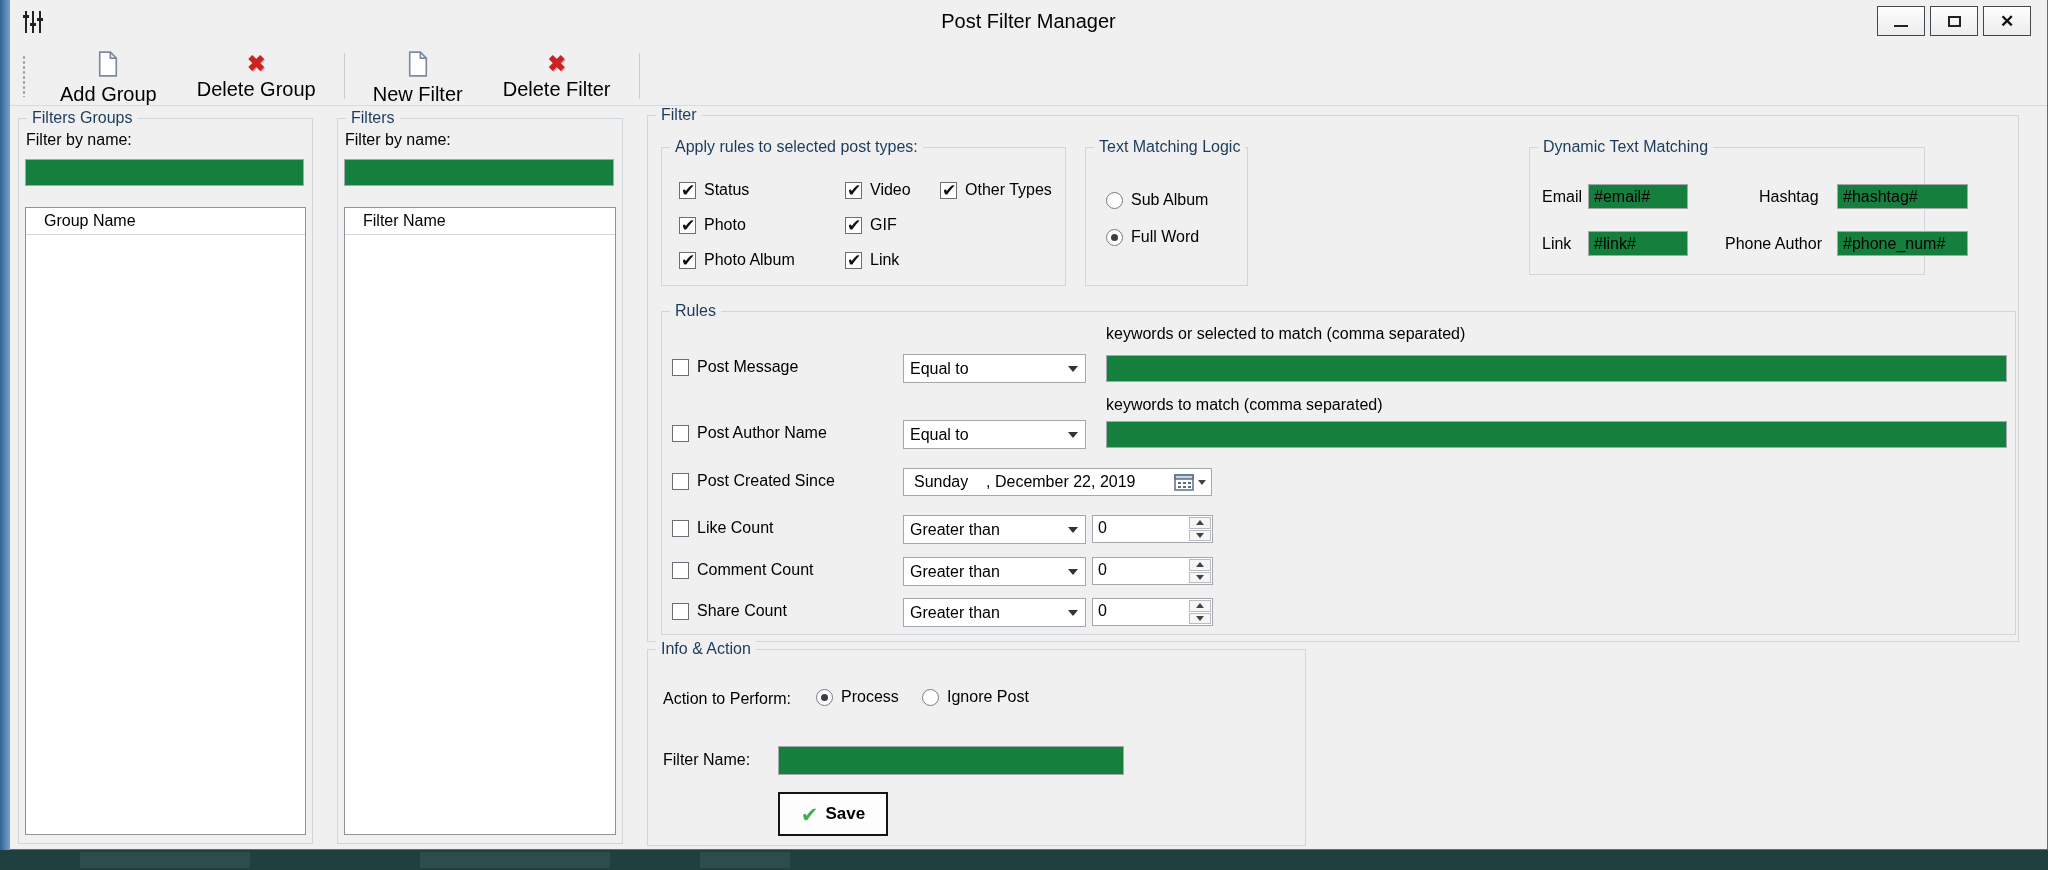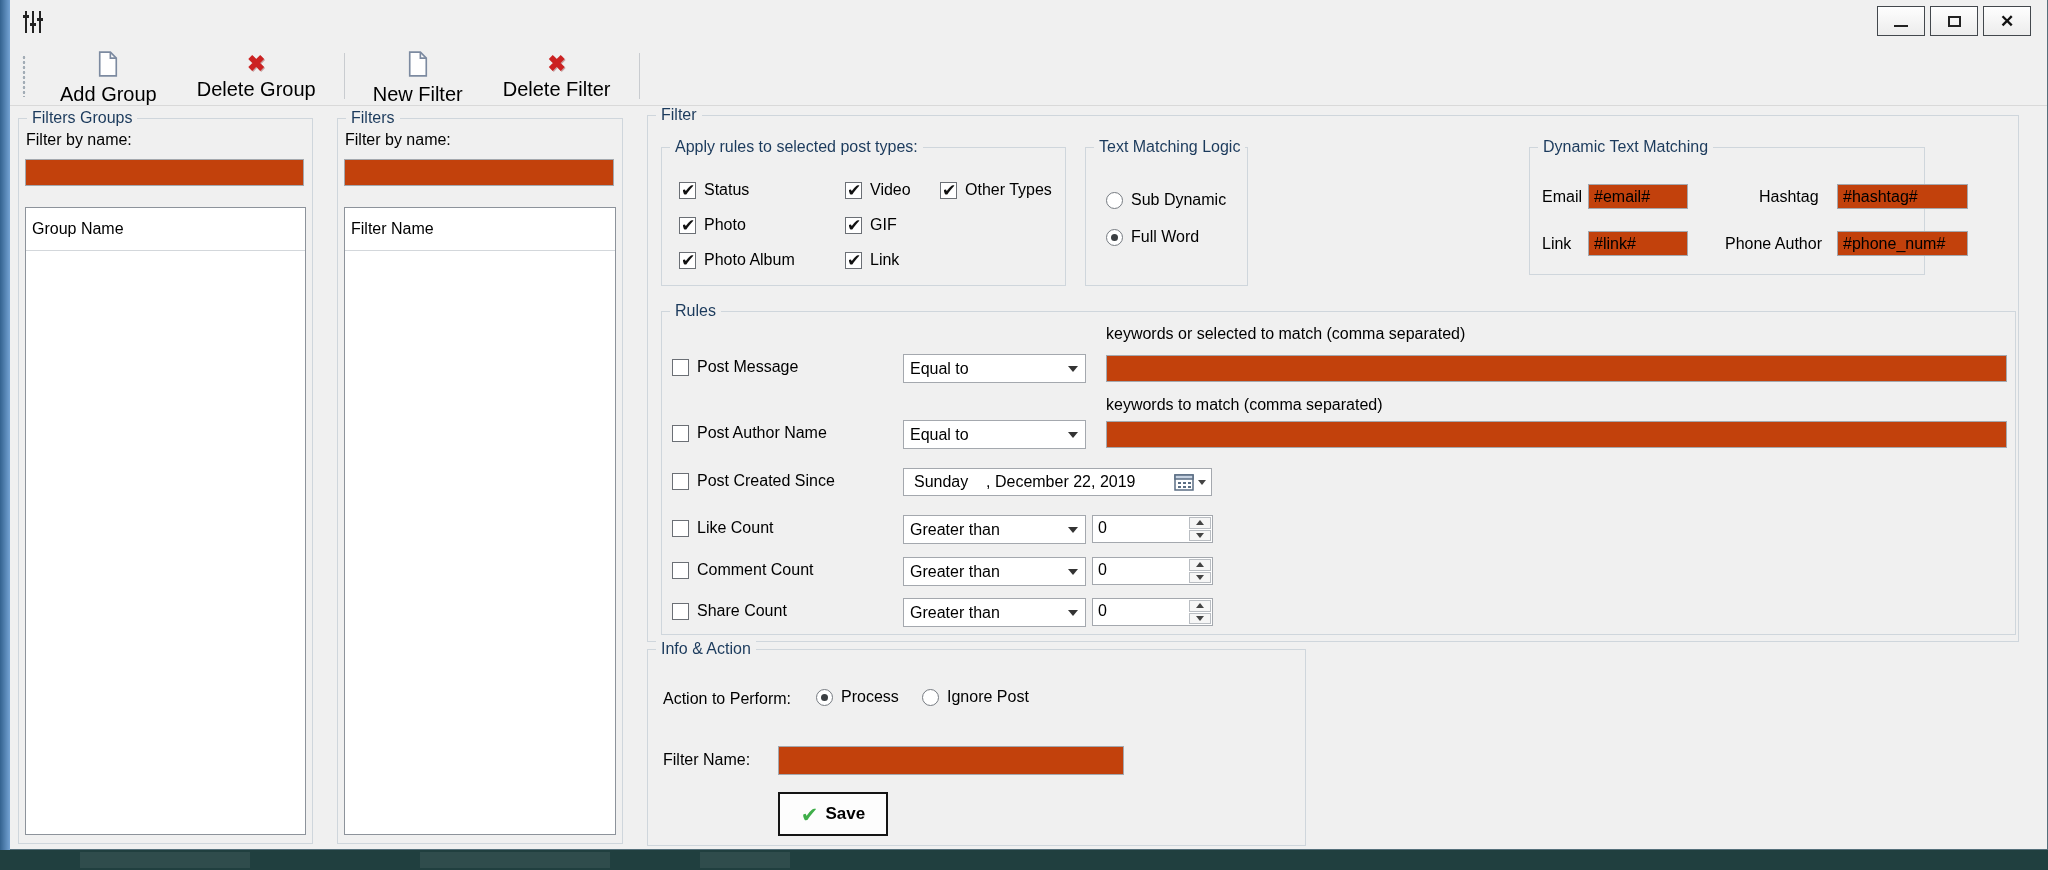--- a/index.html
+++ b/index.html
@@ -37,25 +37,25 @@
   .tool-label { font-size:20px; white-space:nowrap; }
   .x-icon { color:#cc2222; font-size:22px; font-weight:700; line-height:25px;
             text-shadow:1px 1px 0 rgba(120,20,20,.35); }
   .tool-sep { width:1px; height:46px; background:#c9ccd0; margin:0 8px; }
 
   
   .groupbox { position:absolute; border:1px solid #cfd6dc; }
   .gb-label { position:absolute; top:-10px; left:8px; background:#f0f0f0; padding:0 5px;
               font-size:16px; color:#1b3a5c; white-space:nowrap; }
   .field-label { position:absolute; font-size:16px; white-space:nowrap; }
-  .tb { position:absolute; border:1px solid #a4a8ae; background:#c2410c; font-family:inherit;
+  .tb { position:absolute; border:1px solid #a4a8ae; background:#15803d; font-family:inherit;
         font-size:16px; padding:0 5px; outline:none; }
   .listbox { position:absolute; background:#fff; border:1px solid #8d939b; }
-  .list-header { height:43px; border-bottom:1px solid #d3d7db; display:flex; align-items:center;
-                 padding:0 6px; font-size:16px; background:#fff; }
+  .list-header { height:27px; border-bottom:1px solid #d3d7db; display:flex; align-items:center;
+                 padding:0 18px; font-size:16px; background:#fff; }
 
   .check-row, .radio-row { position:absolute; display:flex; align-items:center; gap:8px; cursor:default; }
   .row-lbl { font-size:16px; white-space:nowrap; }
   .checkbox { width:17px; height:17px; background:#fff; border:1px solid #6b6f75; position:relative; flex:none; }
   .checkbox.on::after { content:"✔"; position:absolute; left:1px; top:-3px; font-size:17px; color:#111; }
   .radio { width:17px; height:17px; border-radius:50%; border:1px solid #777c82; background:#fff;
            position:relative; flex:none; }
   .radio.on::after { content:""; position:absolute; left:4px; top:4px; width:7px; height:7px;
                      border-radius:50%; background:#3b3f42; }
 
@@ -106,20 +106,21 @@
           <line x1="13" y1="2" x2="13" y2="24"></line>
           <line x1="20" y1="2" x2="20" y2="24"></line>
         </g>
         <g fill="#222">
           <rect x="3" y="6" width="6" height="3"></rect>
           <rect x="10" y="14" width="6" height="3"></rect>
           <rect x="17" y="9" width="6" height="3"></rect>
         </g>
       </svg>
     </span>
+    <span class="title">Post Filter Manager</span>
     <div class="win-btns">
       <span class="win-btn">
           <span class="glyph-min"></span>
         </span>
       <span class="win-btn">
           <span class="glyph-max"></span>
         </span>
       <span class="win-btn">
           <span class="glyph-close">✕</span>
         </span>
@@ -221,21 +222,21 @@
       <label class="check-row" style="left:278px;top:33px">
         <span class="checkbox on"></span>
         <span class="row-lbl">Other Types</span>
       </label>
     </div>
 
     <div class="groupbox" style="left:437px;top:31px;width:163px;height:139px">
       <span class="gb-label">Text Matching Logic</span>
       <label class="radio-row" style="left:20px;top:43px">
         <span class="radio"></span>
-        <span class="row-lbl">Sub Dynamic</span>
+        <span class="row-lbl">Sub Album</span>
       </label>
       <label class="radio-row" style="left:20px;top:80px">
         <span class="radio on"></span>
         <span class="row-lbl">Full Word</span>
       </label>
     </div>
 
 
     <div class="groupbox" style="left:881px;top:31px;width:396px;height:128px">
       <span class="gb-label">Dynamic Text Matching</span>

